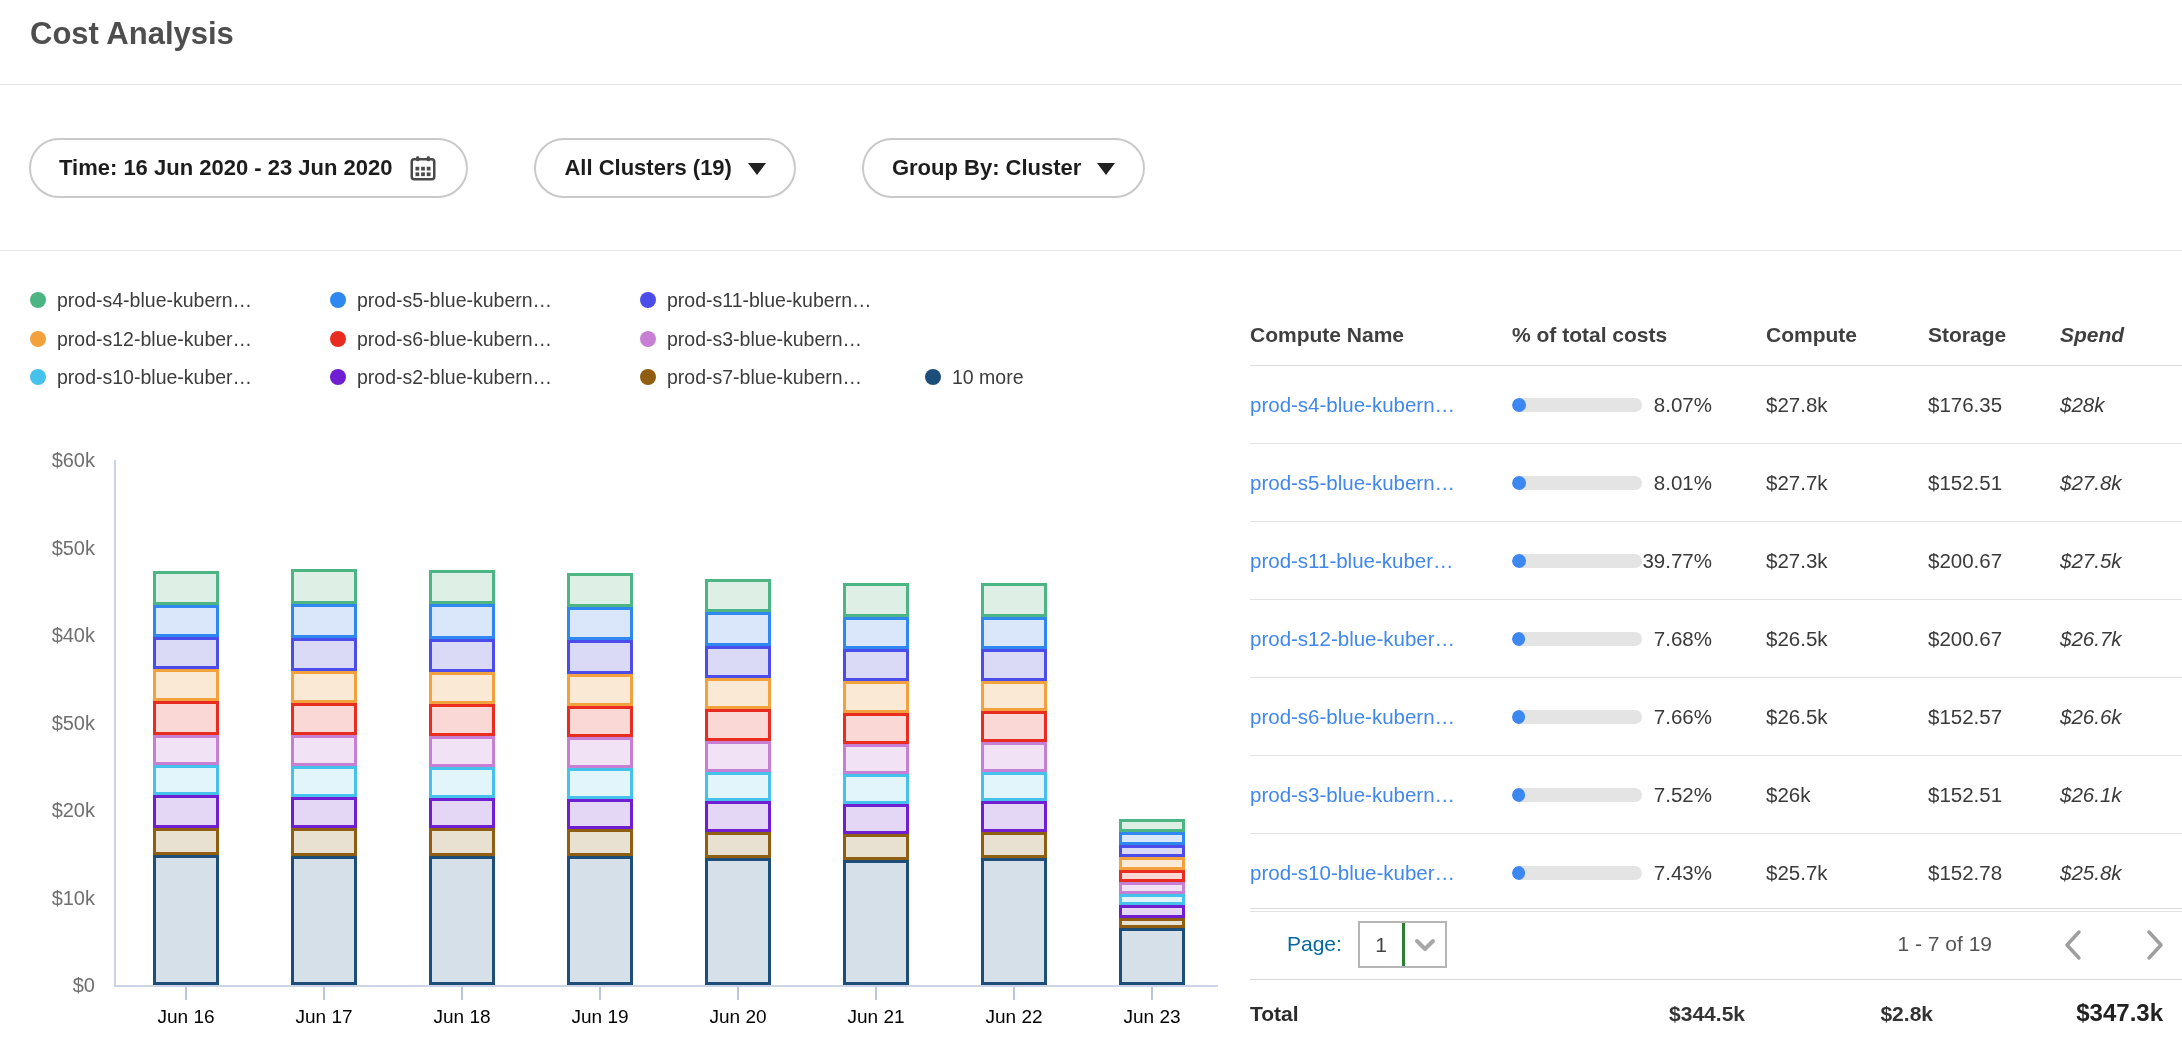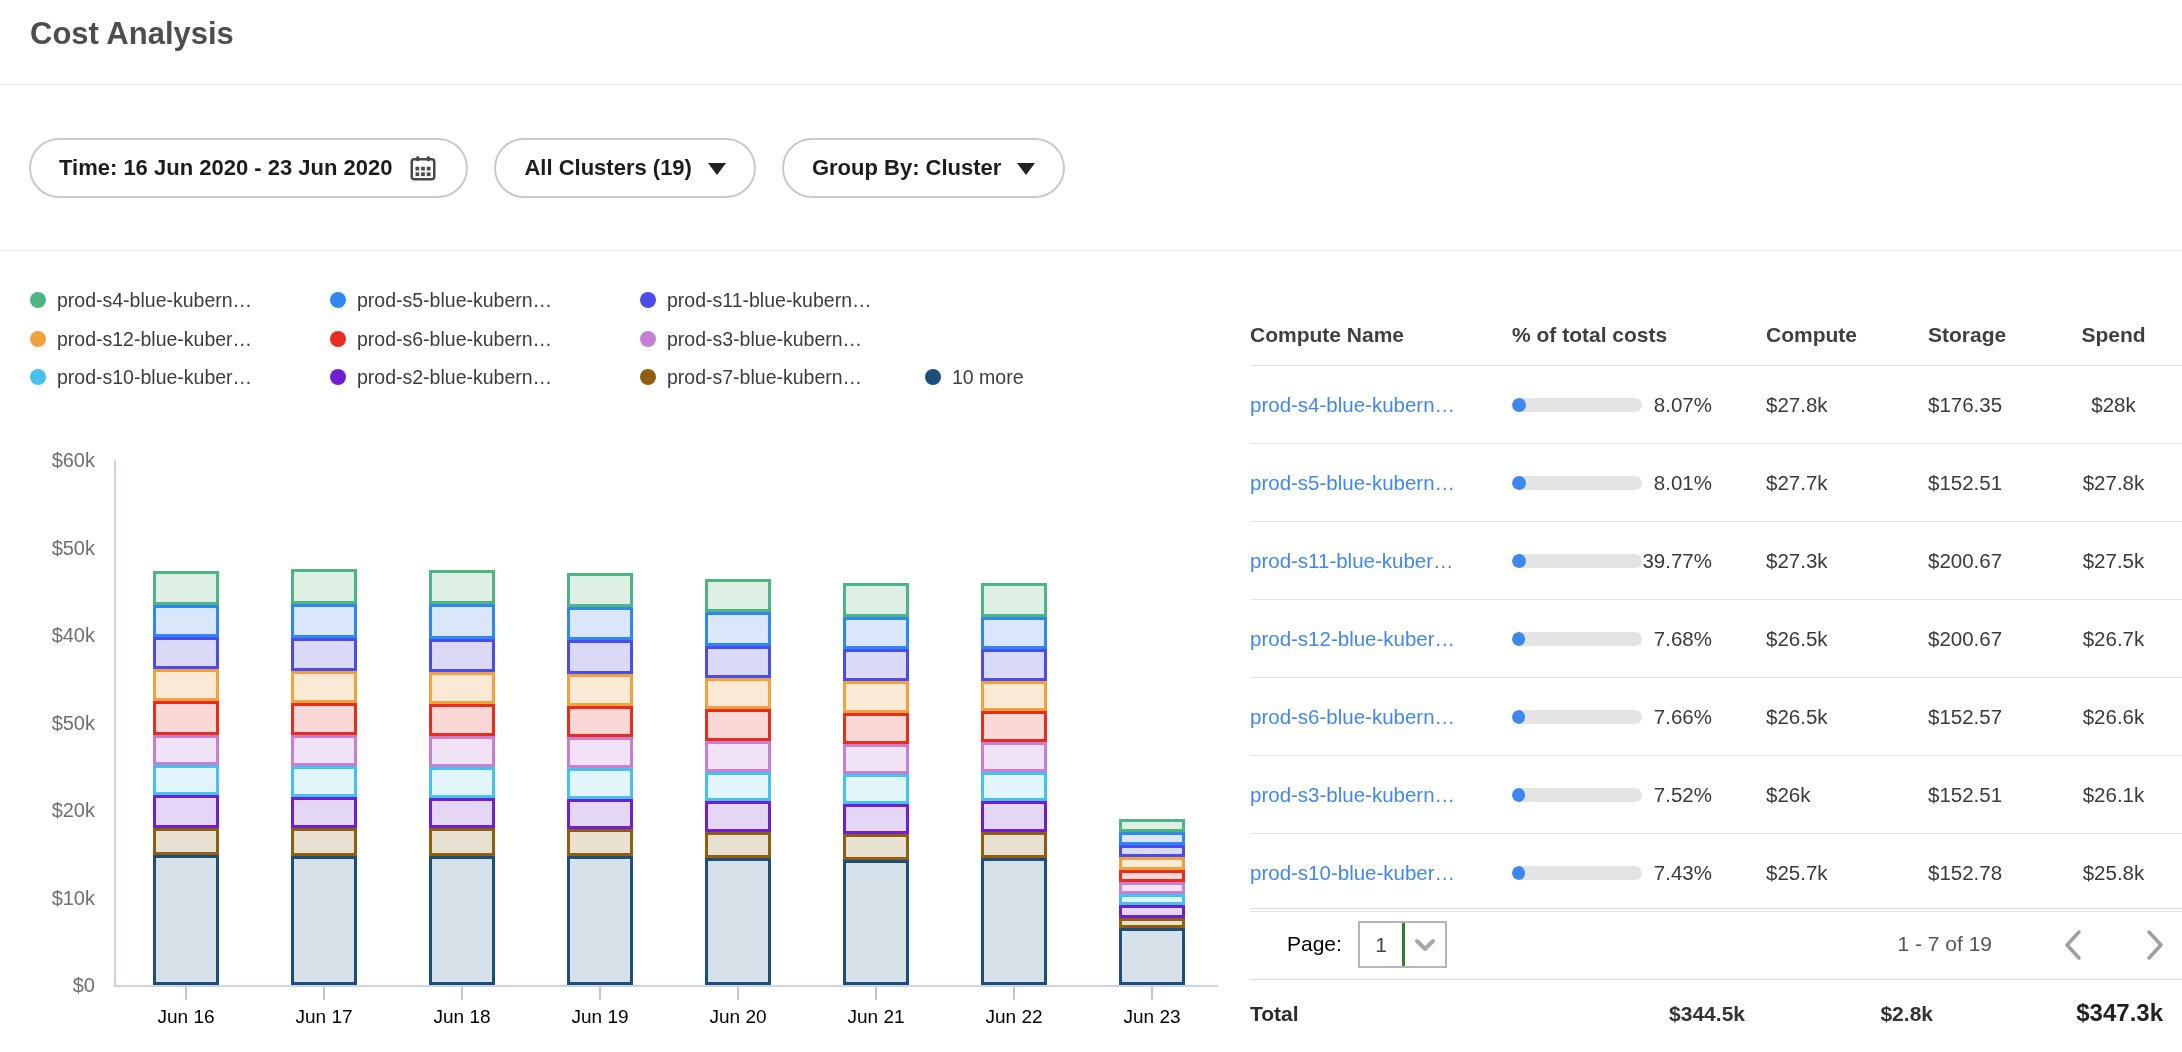--- a/index.html
+++ b/index.html
@@ -4,21 +4,21 @@
 <style>
   html,body{margin:0;padding:0;background:#fff;}
   #app{position:relative;width:2182px;height:1052px;background:#fff;overflow:hidden;
        font-family:"Liberation Sans",sans-serif;color:#3a3a3a;padding-left:28px;}
 
   
   .page-title{position:absolute;left:30px;top:16px;font-size:31px;font-weight:600;color:#4e4e4e;}
   .hdr-divider{position:absolute;left:0;top:84px;width:2182px;height:1px;background:#e3e3e3;}
 
   
-  .filters{position:absolute;left:29px;top:138px;display:flex;gap:26px;}
+  .filters{position:absolute;left:29px;top:138px;display:flex;gap:66px;}
   .pill{display:inline-flex;align-items:center;gap:16px;height:56px;padding:0 28px;
         border:2px solid #c9c9c9;border-radius:30px;background:#fff;
         font-size:22px;font-weight:700;color:#1c1c1c;cursor:pointer;white-space:nowrap;}
   .caret{width:0;height:0;border-left:9px solid transparent;border-right:9px solid transparent;
          border-top:12px solid #222;margin-top:2px;}
   .cal-icon{display:inline-block;line-height:0;}
 
   
   .filters-divider{position:absolute;left:0;top:250px;width:2182px;height:1px;background:#e4e4e4;}
 
@@ -37,30 +37,30 @@
 
   
   .table-panel{position:absolute;left:1250px;top:250px;width:932px;height:802px;}
   .tgrid{display:grid;grid-template-columns:262px 218px 168px 162px 122px;align-items:center;}
   .thead{position:absolute;left:0;top:55px;width:932px;height:60px;font-size:21px;font-weight:700;color:#3f3f3f;}
   .thead-divider{position:absolute;left:0;top:115px;width:932px;height:1px;background:#dcdcdc;}
   .rows{position:absolute;left:0;top:116px;width:932px;}
   .trow{height:77px;border-bottom:1px solid #e2e2e2;font-size:20.5px;}
   .cell-compute,.hdr-compute{padding-left:36px;}
   .cell-storage,.hdr-storage{padding-left:30px;}
-  .cell-spend,.hdr-spend{text-align:center;padding-right:15px;}
+  .cell-spend,.hdr-spend{text-align:left;padding-right:15px;font-style:italic;}
   .cluster-link{color:#4187f0;text-decoration:none;white-space:nowrap;cursor:pointer;}
   .pct-cell{display:flex;align-items:center;}
   .pct-track{width:130px;height:14px;border-radius:7px;background:#e4e4e4;overflow:hidden;flex:0 0 auto;}
   .pct-fill{height:14px;border-radius:7px;}
   .pct-text{flex:1;text-align:right;padding-right:18px;color:#3a3a3a;}
 
   
   .pager{position:absolute;left:0;top:658px;width:932px;height:71px;border-top:1px solid #dadada;}
-  .pager-label{position:absolute;left:37px;top:23px;font-size:21px;color:#000000;}
+  .pager-label{position:absolute;left:37px;top:23px;font-size:21px;color:#0369a1;}
   .page-select{position:absolute;left:108px;top:12px;width:89px;height:47px;border:2px solid #b5b5b5;
                box-sizing:border-box;display:flex;align-items:center;cursor:pointer;background:#fff;}
   .page-select .val{flex:1;text-align:center;font-size:21px;color:#444;}
   .page-select .cursor{width:3px;height:100%;background:#2e7d32;}
   .page-select .dd{width:40px;display:flex;align-items:center;justify-content:center;}
   .range-text{position:absolute;right:190px;top:23px;font-size:21px;color:#555;}
   .nav-btn{position:absolute;top:14px;width:36px;height:44px;display:flex;align-items:center;justify-content:center;cursor:pointer;}
   .nav-prev{left:805px;} .nav-next{left:887px;}
 
   

